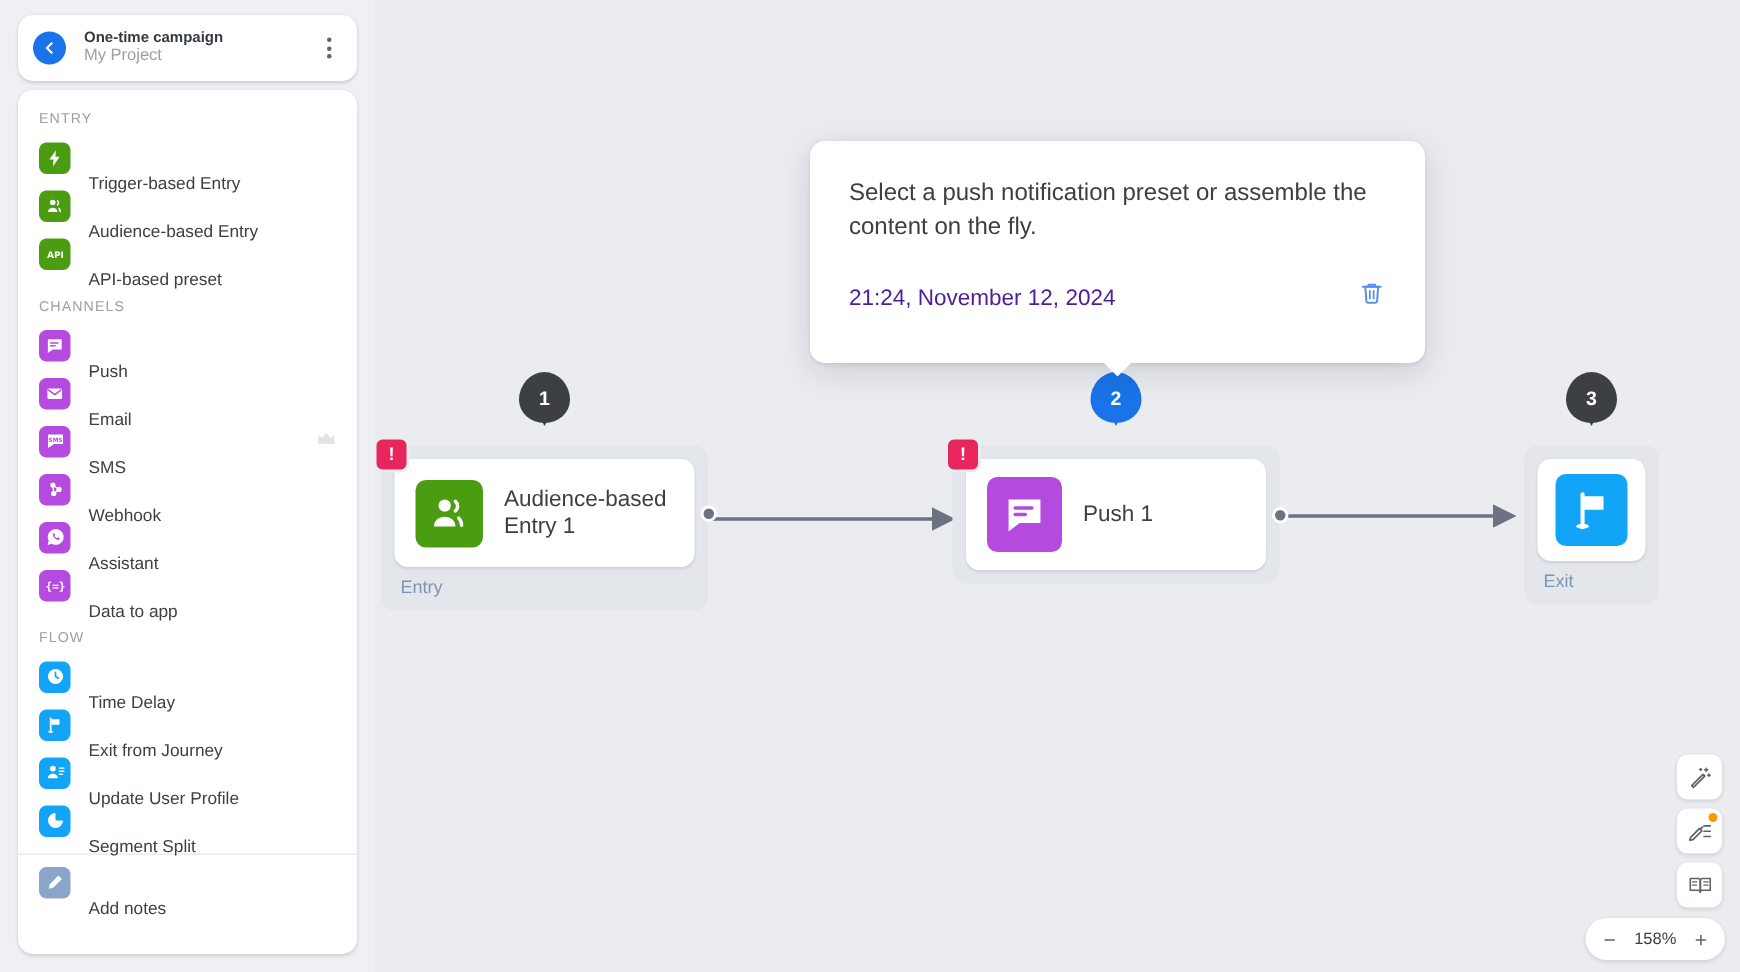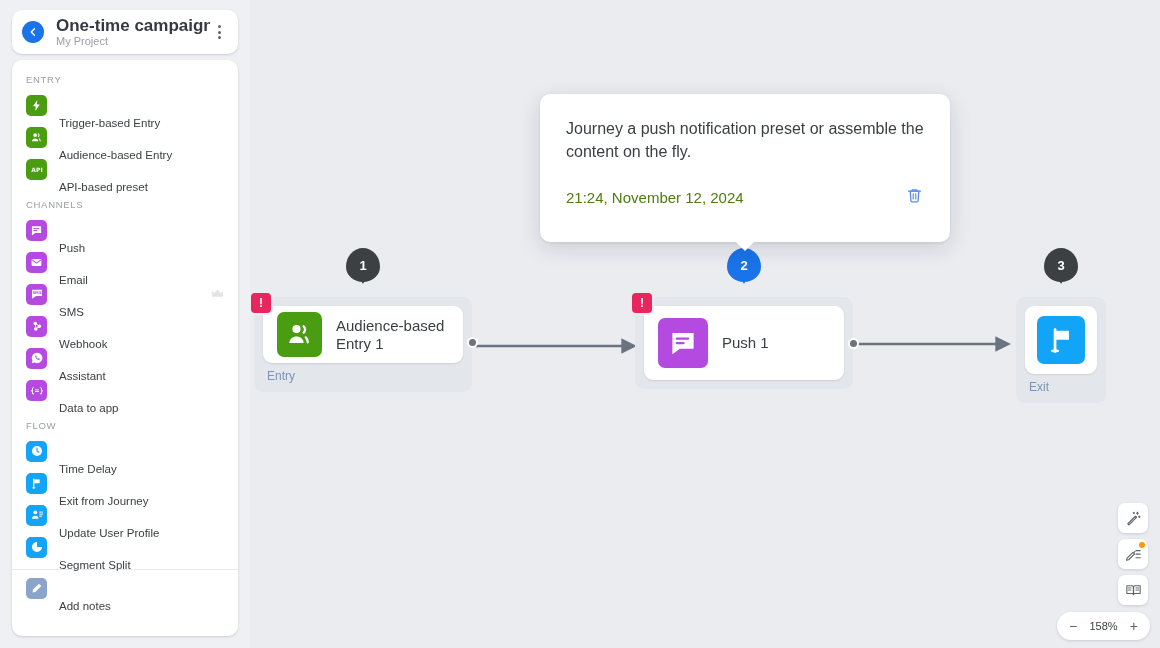--- a/index.html
+++ b/index.html
@@ -11,21 +11,21 @@
   }
   .app{position:relative;width:1160px;height:648px;}
 
   
   .sidebar{position:absolute;left:0;top:0;width:250px;height:648px;background:#eef0f3;}
   .panel{background:#fff;border-radius:10px;box-shadow:0 1px 3px rgba(16,24,40,.10),0 1px 2px rgba(16,24,40,.06);}
   .sb-head{position:absolute;left:12px;top:10px;width:226px;height:44px;display:flex;align-items:center;padding:0 10px;box-sizing:border-box;}
   .back-btn{width:22px;height:22px;border-radius:50%;background:#1a73e8;display:flex;align-items:center;justify-content:center;flex:0 0 auto;}
   .back-btn svg{display:block;}
   .sb-head-txt{margin-left:12px;line-height:1.15;overflow:hidden;}
-  .sb-title{font-size:17px;font-weight:bold;color:#343a40;white-space:nowrap;}
+  .sb-title{font-size:10px;font-weight:bold;color:#343a40;white-space:nowrap;}
   .sb-sub{font-size:11px;color:#9aa0a6;margin-top:0;white-space:nowrap;}
   .kebab{margin-left:auto;width:18px;height:22px;display:flex;flex-direction:column;align-items:center;justify-content:center;gap:2.5px;cursor:pointer;}
   .kebab i{display:block;width:3px;height:3px;border-radius:50%;background:#5f6368;}
 
   .sb-list{position:absolute;left:12px;top:60px;width:226px;height:576px;overflow:hidden;}
   .sec-label{font-size:9.5px;letter-spacing:.7px;color:#9aa0a6;padding:14px 0 4px 14px;text-transform:uppercase;}
   .sb-item{display:flex;align-items:center;height:32px;padding:0 14px;cursor:pointer;}
   .sb-ico{width:21px;height:21px;border-radius:5px;flex:0 0 auto;display:flex;align-items:center;justify-content:center;color:#fff;}
   .sb-ico svg{display:block;}
   .sb-txt{margin-left:12px;font-size:11.5px;color:#3c4043;white-space:nowrap;margin-top:35px;}
@@ -66,21 +66,21 @@
   .pin .tail{position:absolute;left:50%;top:25px;width:0;height:0;margin-left:-6px;border-left:6px solid transparent;border-right:6px solid transparent;border-top:11px solid #3c4043;}
   .pin .num{color:#fff;font-size:13px;font-weight:bold;line-height:1;}
   .pin.dark .bubble{background:#3c4043;}
   .pin.blue .bubble{background:#1a73e8;}
   .pin.blue .tail{border-top-color:#1a73e8;}
 
   
   .popup{position:absolute;background:#fff;border-radius:10px;box-shadow:0 6px 22px rgba(16,24,40,.14),0 1px 3px rgba(16,24,40,.08);box-sizing:border-box;padding:24px 26px 18px 26px;}
   .popup-text{font-size:16px;color:#3c4043;line-height:1.42;}
   .popup-bottom{display:flex;align-items:center;justify-content:space-between;margin-top:22px;}
-  .popup-date{font-size:15px;color:#4d7c0f;}
+  .popup-date{font-size:15px;color:#4c1d95;}
   .trash{cursor:pointer;}
   .popup-tail{position:absolute;left:50%;bottom:-9px;margin-left:-10px;width:0;height:0;border-left:10px solid transparent;border-right:10px solid transparent;border-top:10px solid #fff;}
 
   
   .fab{position:absolute;width:30px;height:30px;background:#fff;border-radius:7px;display:flex;align-items:center;justify-content:center;box-shadow:0 1px 3px rgba(16,24,40,.14);cursor:pointer;}
   .fab-dot{position:absolute;right:3px;top:3px;width:6px;height:6px;border-radius:50%;background:#ff9800;}
   .zoomctl{position:absolute;left:1057px;top:612px;width:93px;height:28px;background:#fff;border-radius:14px;display:flex;align-items:center;justify-content:space-between;padding:0 12px;box-sizing:border-box;box-shadow:0 1px 3px rgba(16,24,40,.14);}
   .zoomctl .sign{font-size:14px;color:#5f6368;cursor:pointer;line-height:1;}
   .zoomctl .lvl{font-size:11px;color:#3c4043;text-align:right;}
 </style>
@@ -331,21 +331,21 @@
       </defs>
       <line x1="222" y1="346" x2="383" y2="346" stroke="#6b7280" stroke-width="2.4" marker-end="url(#ah)"></line>
       <line x1="602" y1="344" x2="757" y2="344" stroke="#6b7280" stroke-width="2.4" marker-end="url(#ah)"></line>
     </svg>
 
     <div class="node" style="left:4px;top:297px;">
       <div class="node-box" style="width:218px;">
         <div class="err">
           <span>!</span>
         </div>
-        <div class="card" style="height:57px;padding:0 14px;">
+        <div class="card" style="height:72px;padding:0 14px;">
           <div class="card-ico" style="width:45px;height:45px;background:#4a9c10;">
             <svg width="29" height="29" viewBox="0 0 24 24">
                 <circle cx="9.5" cy="7.5" r="3.4" fill="#fff"></circle>
                 <path d="M3.6 19c0-3.3 2.7-5.3 5.9-5.3s5.9 2 5.9 5.3z" fill="#fff"></path>
                 <path d="M15.4 5.2a3.4 3.4 0 0 1 0 5.2" stroke="#fff" stroke-width="1.9" fill="none" stroke-linecap="round"></path>
                 <path d="M17.2 14.4a5.6 5.6 0 0 1 1.6 4" stroke="#fff" stroke-width="1.9" fill="none" stroke-linecap="round"></path>
               </svg>
           </div>
           <div class="card-label">Audience-based Entry 1</div>
         </div>
@@ -399,21 +399,21 @@
       </div>
       <div class="pin dark" style="left:28px;top:-49px;">
         <div class="tail"></div>
         <div class="bubble">
             <div class="num">3</div>
           </div>
       </div>
     </div>
 
     <div class="popup" style="left:290px;top:94px;width:410px;height:148px;">
-      <div class="popup-text">Journey a push notification preset or assemble the content on the fly.</div>
+      <div class="popup-text">Select a push notification preset or assemble the content on the fly.</div>
       <div class="popup-bottom">
         <div class="popup-date">21:24, November 12, 2024</div>
         <div class="trash">
           <svg width="19" height="21" viewBox="0 0 24 24">
               <path d="M4.5 6.5h15" stroke="#5b8def" stroke-width="1.7" stroke-linecap="round"></path>
               <path d="M9.2 6.5V4.8h5.6v1.7" fill="none" stroke="#5b8def" stroke-width="1.7" stroke-linejoin="round"></path>
               <path d="M6.6 6.5h10.8l-.9 12.2a1.4 1.4 0 0 1-1.4 1.3H8.9a1.4 1.4 0 0 1-1.4-1.3z" fill="none" stroke="#5b8def" stroke-width="1.7" stroke-linejoin="round"></path>
               <path d="M10.4 10v6.4M13.6 10v6.4" stroke="#5b8def" stroke-width="1.5" stroke-linecap="round"></path>
             </svg>
         </div>

